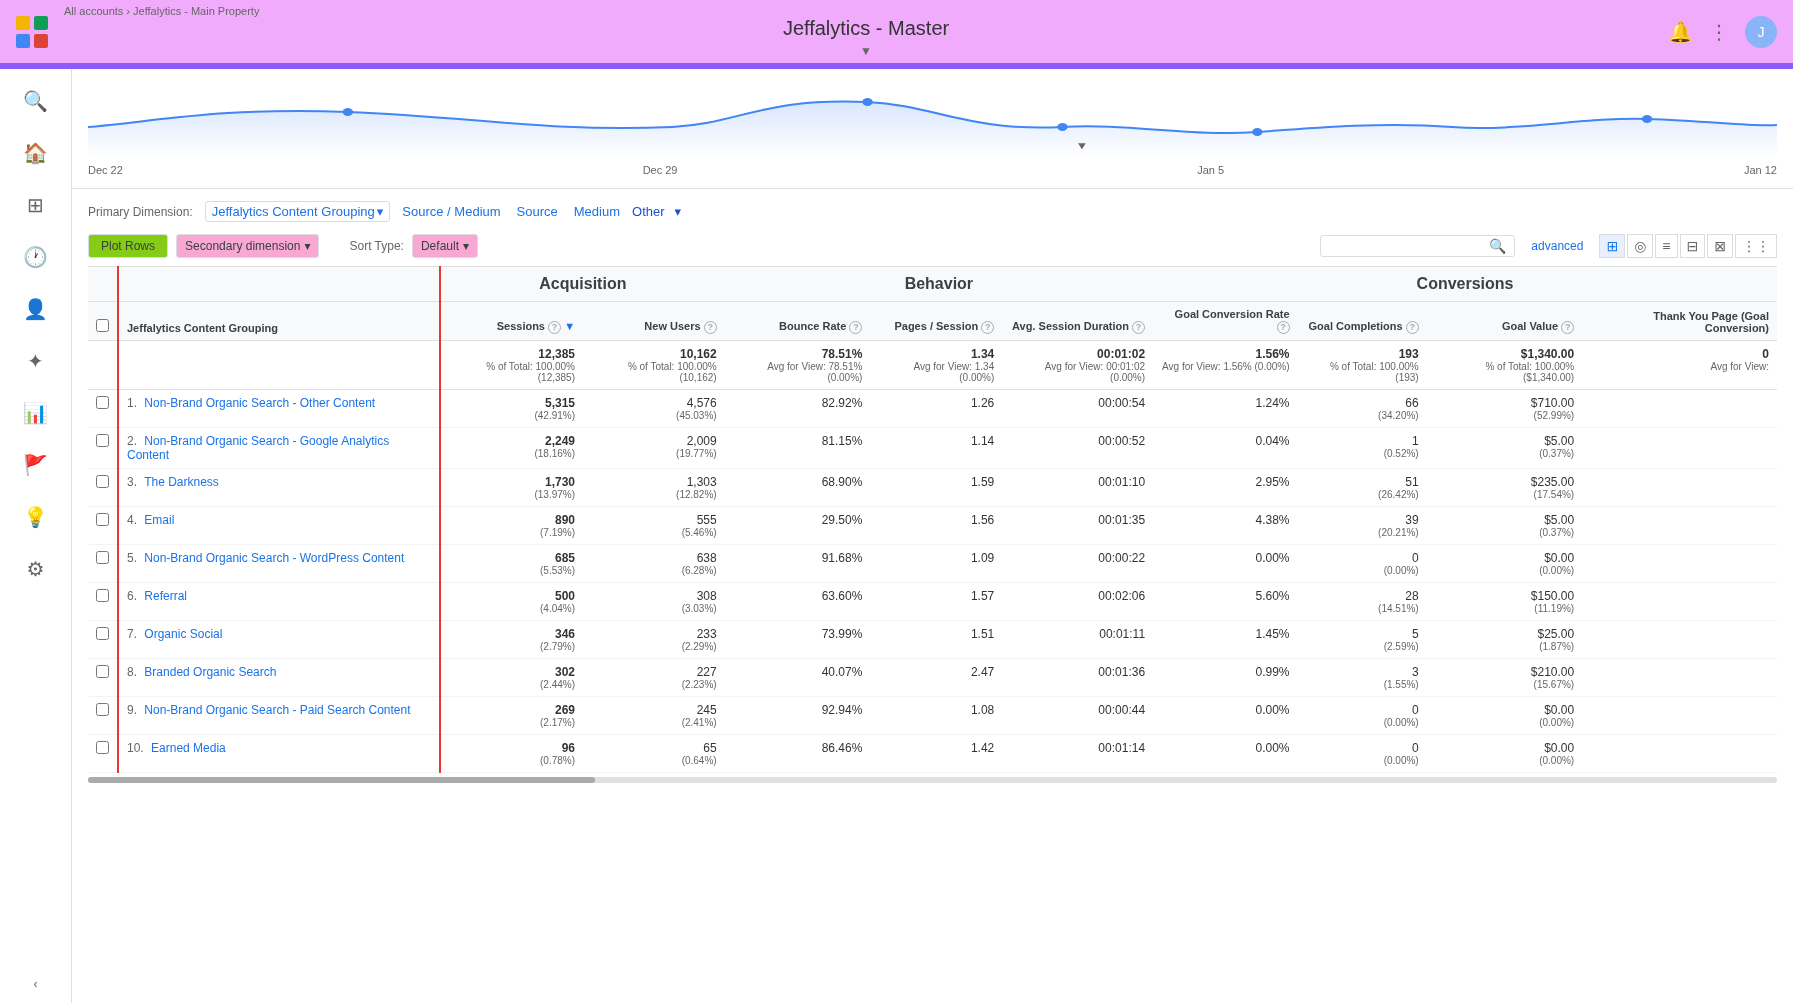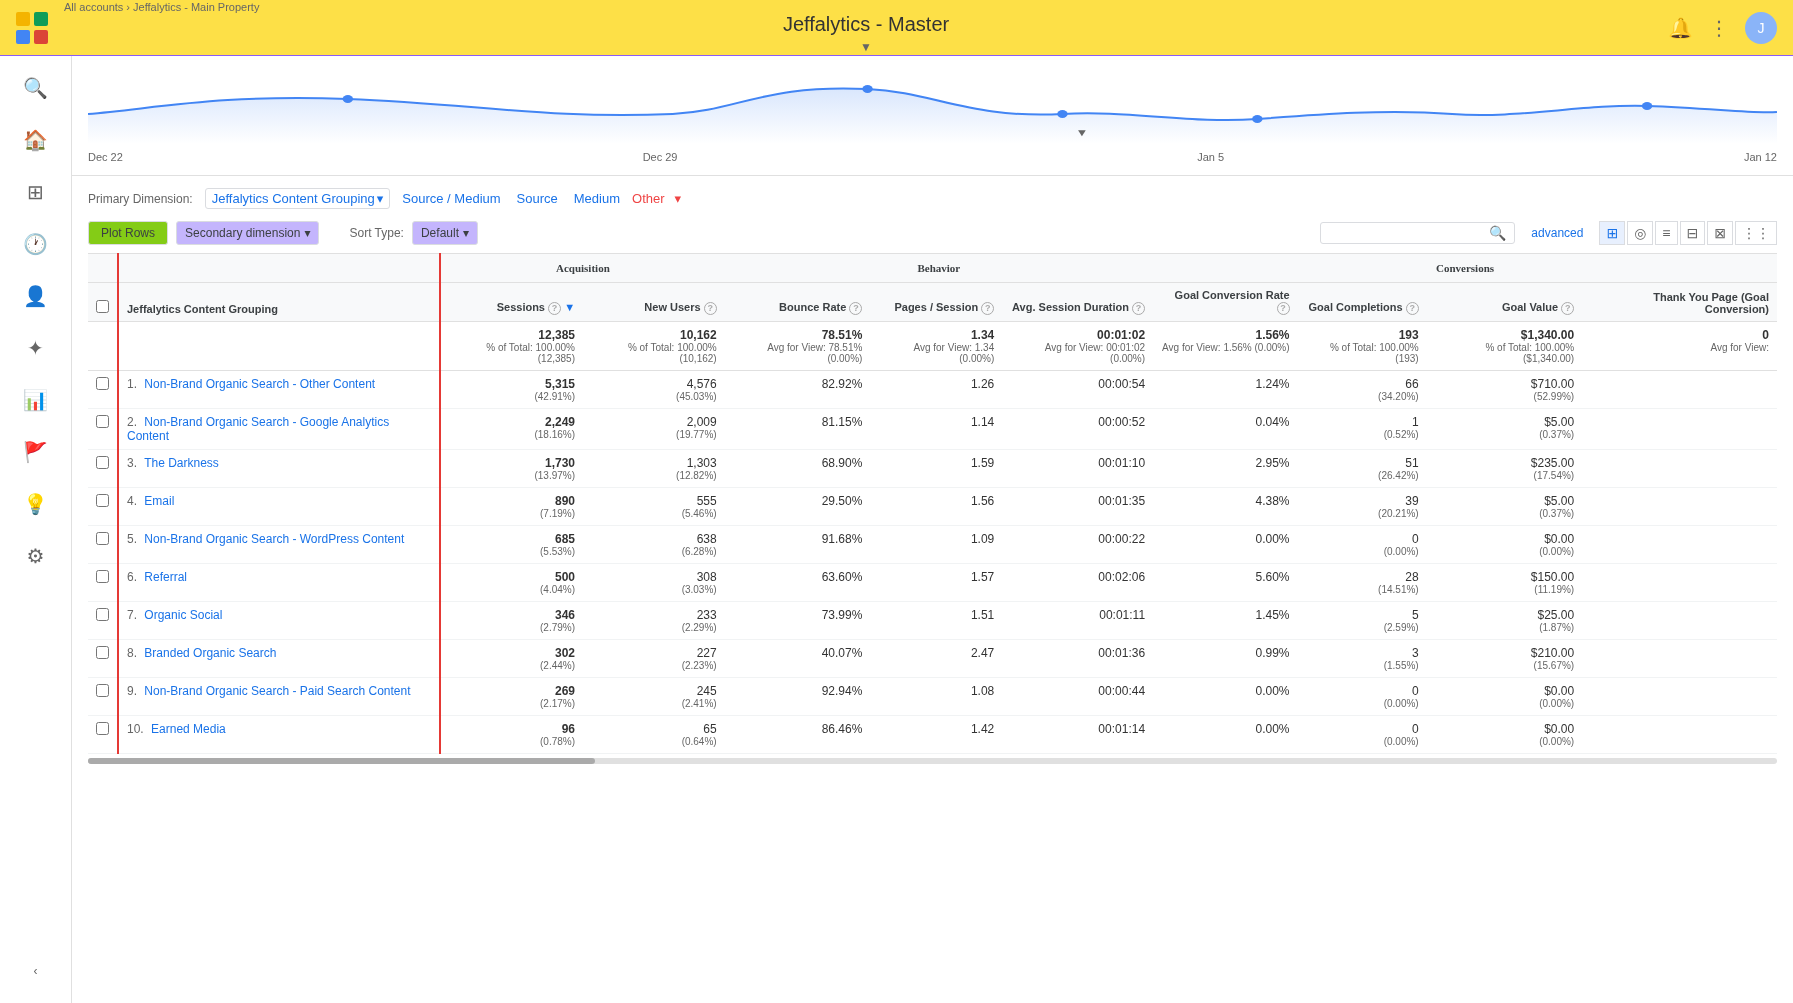--- a/index.html
+++ b/index.html
@@ -3,23 +3,23 @@
   <meta charset="utf-8">
   <style>
     * { box-sizing: border-box; margin: 0; padding: 0; }
     body { font-family: 'Arial', sans-serif; font-size: 12px; background: #fff; color: #333; overflow-x: hidden; }
 
     
     .top-header {
       display: flex;
       align-items: center;
       padding: 8px 16px;
-      border-bottom: 1px solid #8b5cf6;
-      background: #fde047;
-      height: 56px;
+      border-bottom: 6px solid #8b5cf6;
+      background: #f0abfc;
+      height: 69px;
     }
     .logo {
       width: 32px;
       height: 32px;
       margin-right: 16px;
       flex-shrink: 0;
     }
     .breadcrumb-area {
       flex: 1;
     }
@@ -158,21 +158,21 @@
       cursor: pointer;
       border: 1px solid #dadce0;
       border-radius: 3px;
       padding: 2px 6px;
     }
     .dim-tab-other {
       display: inline-flex;
       align-items: flex-end;
       gap: 10px;
       font-size: 13px;
-      color: #ef4444;
+      color: #1d4ed8;
       cursor: pointer;
     }
 
     
     .toolbar {
       padding: 4px 16px 8px;
       display: flex;
       align-items: center;
       gap: 8px;
     }
@@ -180,21 +180,21 @@
       border: 1px solid #dadce0;
       background: #84cc16;
       color: #3c4043;
       padding: 4px 12px;
       border-radius: 3px;
       font-size: 12px;
       cursor: pointer;
     }
     .dropdown-btn {
       border: 1px solid #dadce0;
-      background: #c4b5fd;
+      background: #f9a8d4;
       color: #3c4043;
       padding: 4px 8px;
       border-radius: 3px;
       font-size: 12px;
       cursor: pointer;
       display: inline-flex;
       gap: 4px;
     }
     .sort-label {
       font-size: 12px;
@@ -254,26 +254,25 @@
       padding: 6px 8px;
       text-align: right;
       font-weight: 600;
       font-size: 11px;
       color: #3c4043;
       vertical-align: bottom;
     }
     .data-table th.left { text-align: left; }
     .data-table th.group-header {
       text-align: center;
-      font-size: 11px;
+      font-size: 16px;
       font-weight: 600;
       color: #3c4043;
       border-bottom: 1px solid #e0e0e0;
       padding: 8px;
-      font-family: Liberation Serif, serif;
     }
 
     .data-table td {
       padding: 6px 8px;
       border-bottom: 1px solid #f1f3f4;
       vertical-align: top;
     }
     .data-table td.left { text-align: left; }
     .data-table td.right { text-align: right; }
 

